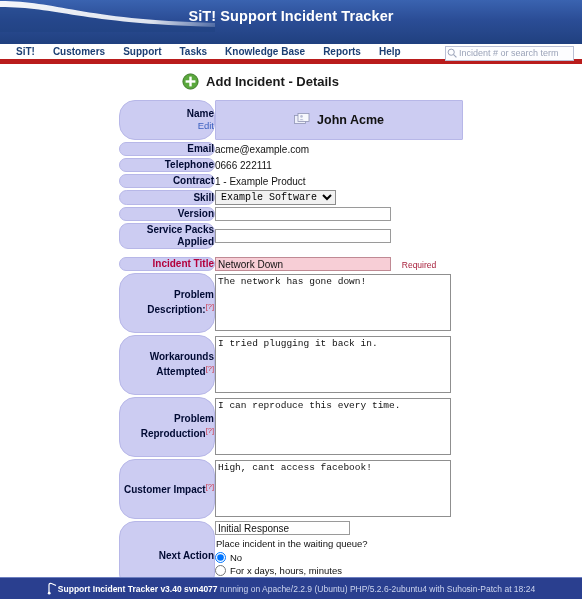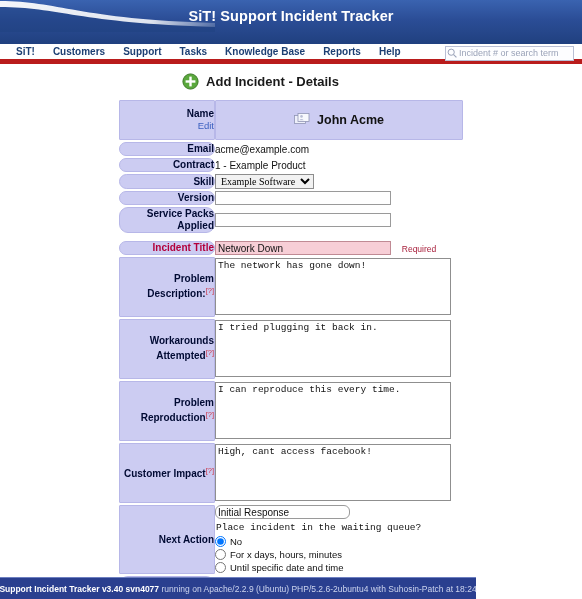--- a/index.html
+++ b/index.html
@@ -80,21 +80,21 @@
   td.lbl {
     width: 96px;
     background: #ccccf2;
     border: 1px solid #b7b7e8;
     border-radius: 9px;
     text-align: right;
     padding: 2px 5px 2px 4px;
     font-size: 10px; font-weight: bold; color: #000a33;
     line-height: 12px;
   }
-  td.lbl.tall { border-radius: 1px; }
+  td.lbl.tall { border-radius: 16px; }
   td.lbl a.edit {
     display: block; font-weight: normal; color: #3a5fbf;
     font-size: 9.5px; text-decoration: none;
   }
   td.lbl sup.q {
     color: #cc3344; font-size: 7.5px; vertical-align: super;
     font-weight: normal;
   }
   td.lbl.req { color: #b3003b; }
 
@@ -129,50 +129,50 @@
     width: 176px;
   }
   span.reqnote {
     color: #a8203c; font-size: 8.5px; padding-left: 8px;
   }
 
   select.sel {
     height: 15px;
     border: 1px solid #8d8d8d;
     background: #f2f2f2;
-    font-family: Liberation Serif, serif;
+    font-family: Liberation Mono, monospace;
     font-size: 10px;
     padding: 0 1px;
   }
 
   textarea.ta {
     width: 236px; height: 57px;
     border: 1px solid #8f8f8f;
     background: #ffffff;
     font-family: "Liberation Mono", monospace;
     font-size: 9.5px;
     color: #111;
     padding: 1px 2px;
     resize: none;
     line-height: 12px;
     overflow: hidden;
   }
 
-  .naq { font-size: 9.5px; color: #111; padding: 3px 0 2px 1px; font-family: Liberation Mono, monospace; }
+  .naq { font-size: 9.5px; color: #111; padding: 3px 0 2px 1px; }
   .radio-row { display: flex; align-items: center; gap: 4px; padding: 1px 0; }
   .radio-row label { font-size: 9.5px; color: #111; }
   .chk-row { display: flex; align-items: center; gap: 4px; }
   .chk-row label { font-size: 9.5px; color: #111; }
 
   input[type=radio], input[type=checkbox] { margin: 0; width: 11px; height: 11px; }
 
   
   #footer {
     position: absolute; left: 0; bottom: 0;
-    width: 476px; height: 22px;
+    width: 582px; height: 22px;
     background: #2a3f8f;
     border-top: 1px solid #6d7fc0;
     display: flex; align-items: center; justify-content: center;
     gap: 0;
   }
   #footer .ftxt { font-size: 8.5px; color: #ccd4ee; white-space: nowrap; }
   #footer .ftxt b { color: #ffffff; }
   #footer .ftxt .ver { color: #ffffff; font-weight: bold; }
 
   .spacer-row td { height: 4px; background: #fff; border: none; }
@@ -241,20 +241,24 @@
       </svg>
       <span class="nm">John Acme</span>
     </td>
   </tr>
 
   <tr>
     <td class="lbl">Email</td>
     <td class="val">acme@example.com</td>
   </tr>
 
+  <tr>
+    <td class="lbl">Telephone</td>
+    <td class="val">0666 222111</td>
+  </tr>
 
   <tr>
     <td class="lbl">Contract</td>
     <td class="val">1 - Example Product</td>
   </tr>
 
   <tr>
     <td class="lbl">Skill</td>
     <td class="val">
       <select class="sel">
@@ -323,21 +327,21 @@
       <span>Customer Impact</span><sup class="q">[?]</sup>
     </td>
     <td class="val">
       <textarea class="ta" style="">High, cant access facebook!</textarea>
     </td>
   </tr>
 
   <tr>
     <td class="lbl tall" style="height:66px;">Next Action</td>
     <td class="val">
-      <input class="txt" type="text" style="width: 135px; border-radius: 6px;" value="Initial Response">
+      <input class="txt" type="text" style="width: 135px;" value="Initial Response">
       <div class="naq">Place incident in the waiting queue?</div>
       <div class="radio-row">
         <input type="radio" name="q" checked="" style="">
         <label>No</label>
       </div>
       <div class="radio-row">
         <input type="radio" name="q" style="">
         <label>For x days, hours, minutes</label>
       </div>
       <div class="radio-row">

